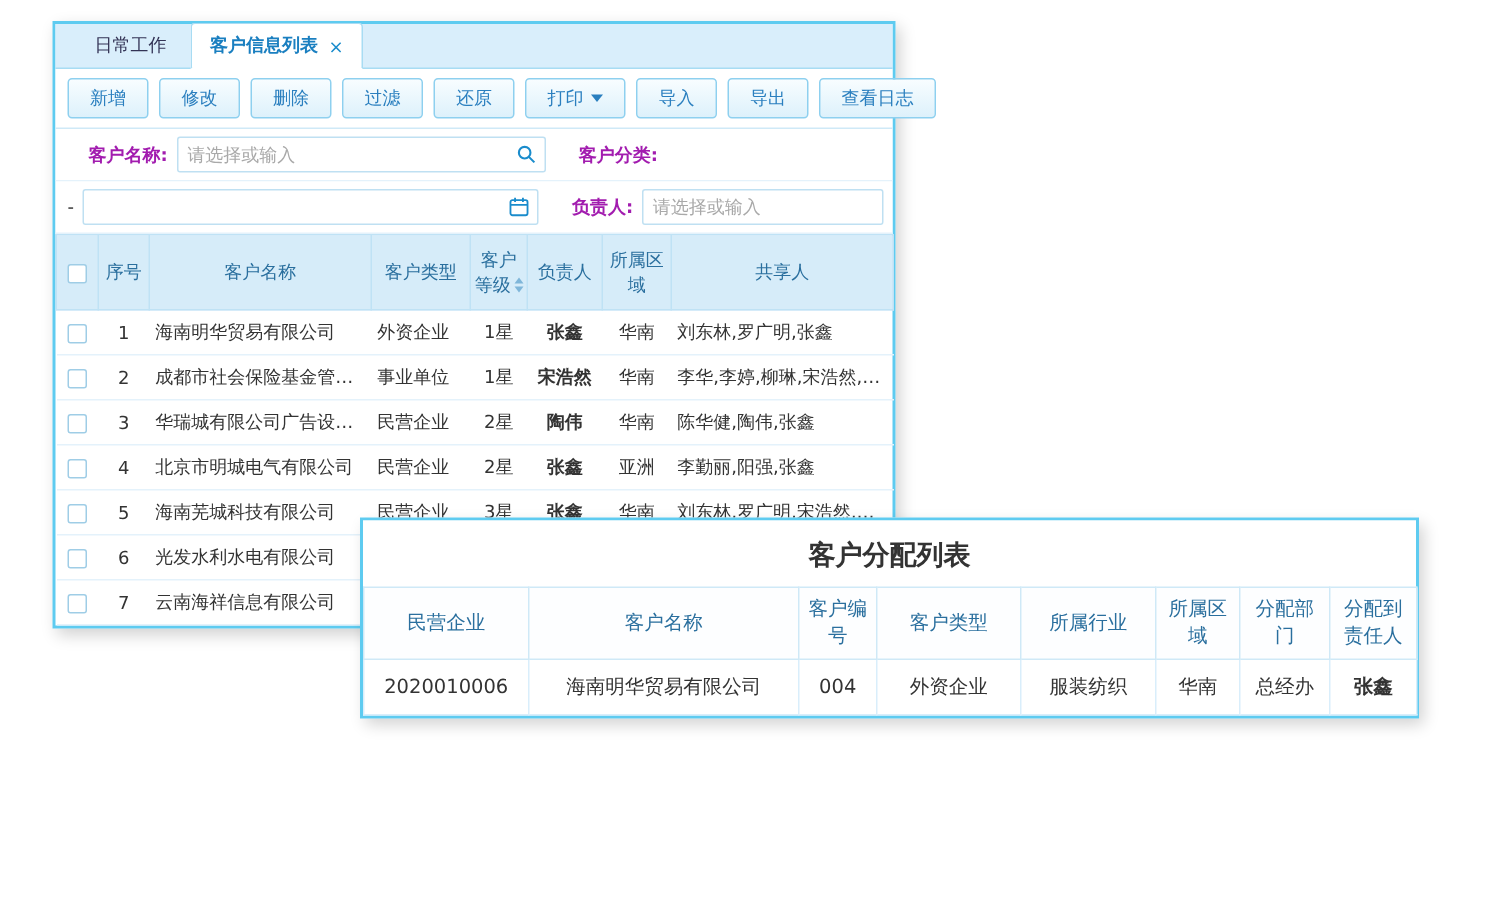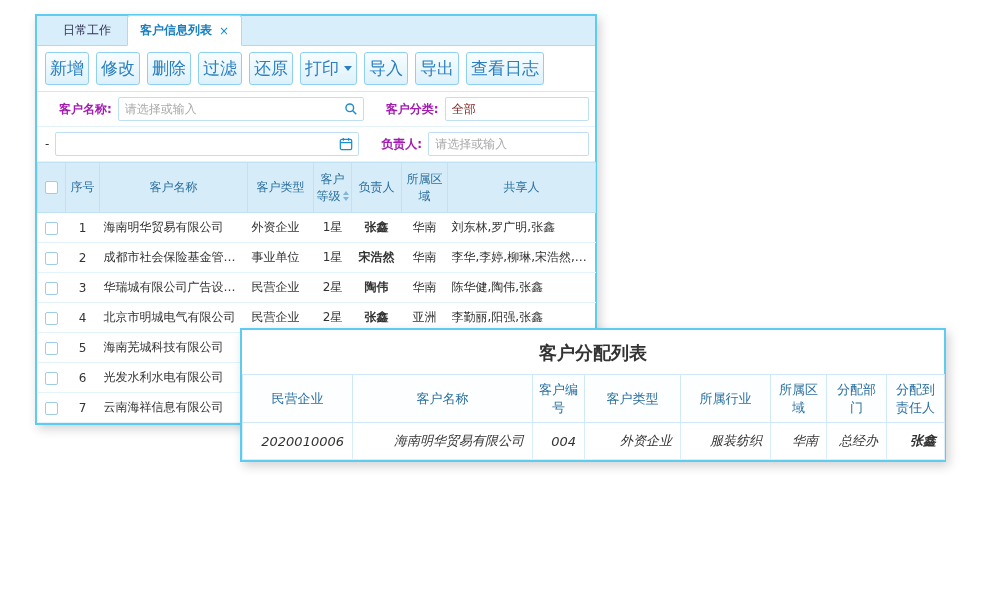--- a/index.html
+++ b/index.html
@@ -3,35 +3,35 @@
 <meta charset="utf-8">
 <style>
   * { margin:0; padding:0; box-sizing:border-box; }
   html,body { width:1000px; height:600px; background:#ffffff;
     font-family:"DejaVu Sans","Liberation Sans",sans-serif; }
   .stage { position:relative; width:1000px; height:600px; overflow:hidden; background:#fff; }
 
   .panel { position:absolute; background:#fff; border:2px solid #5ecbf0;
     box-shadow:3px 4px 10px rgba(0,0,0,0.18); }
   .panel1 { left:35px; top:14px; width:562px; z-index:1; }
-  .panel2 { left:240px; top:328px; width:706px; z-index:10; }
+  .panel2 { left:240px; top:345px; width:706px; z-index:10; }
 
   
   .tabbar { display:flex; align-items:flex-end; gap:4px; background:#d9eefb;
     border-bottom:1px solid #a8dcf3; padding:5px 10px 0 14px; height:30px; }
   .tab { font-size:12px; color:#335; padding:6px 12px; cursor:pointer; white-space:nowrap;text-align:center; }
   .tab.active { background:#fff; border:1px solid #a8dcf3; border-bottom:1px solid #fff;
     border-radius:3px 3px 0 0; color:#1a7fc0; font-weight:bold; margin-bottom:-1px;
     display:flex; align-items:center; gap:7px; }
   .tab .close { color:#1a8ccc; font-weight:normal; font-size:12px; line-height:1; cursor:pointer; }
 
   
   .toolbar { display:flex; gap:7px; padding:6px 8px; border-bottom:1px solid #cfe9f7; background:#fff; }
-  .btn { font-size:17px; color:#2a7fbf; background:linear-gradient(#f8fdff,#ddf1fb);
-    border:1px solid #8ed0ef; border-radius:3px; padding:4px 4px; cursor:pointer;
+  .btn { font-size:12px; color:#2a7fbf; background:linear-gradient(#f8fdff,#ddf1fb);
+    border:1px solid #8ed0ef; border-radius:3px; padding:4px 14px; cursor:pointer;
     display:inline-flex; align-items:center; gap:5px; white-space:nowrap;
     font-family:"DejaVu Sans","Liberation Sans",sans-serif; }
   .caret { width:0; height:0; border-left:4px solid transparent; border-right:4px solid transparent;
     border-top:5px solid #2a7fbf; display:inline-block; }
 
   
   .filter-row { display:flex; align-items:center; padding:5px 6px; gap:6px;
     border-bottom:1px solid #e4f2fb; font-size:12px; background:#fff; }
   .flabel { font-weight:bold; color:#a21caf; white-space:nowrap; }
   .ml { margin-left:16px; }
@@ -66,21 +66,21 @@
   .sort-icon .up { border-bottom:4px solid #7fb6d9; }
   .sort-icon .down { border-top:4px solid #7fb6d9; }
 
   
   .p2-title { text-align:center; font-size:18px; font-weight:bold; color:#333;
     padding:11px 0 9px; background:#fff; }
   .t2 { width:100%; border-collapse:collapse; table-layout:fixed; font-size:13px; }
   .t2 th { color:#2a6f9e; font-weight:normal; text-align:center; background:#fdfeff;
     border:1px solid #cfe9f7; padding:6px 4px; height:46px; line-height:1.35; }
   .t2 td { border:1px solid #d9eefb; padding:0 8px; height:37px; color:#333;
-    white-space:nowrap; overflow:hidden; text-overflow:ellipsis; text-align:right;font-style:italic; }
+    white-space:nowrap; overflow:hidden; text-overflow:ellipsis; text-align:center; }
 </style>
 </head>
 <body>
 
 <div class="stage">
 
   <div class="panel panel1">
 
     <div class="tabbar">
       <div class="tab">日常工作</div>
@@ -110,23 +110,20 @@
       <span class="finput w-name">
         <input placeholder="请选择或输入" style="">
         <span class="tail-icon">
           <svg width="14" height="14" viewBox="0 0 16 16">
             <circle cx="6.6" cy="6.6" r="4.4" fill="none" stroke="#1a8ccc" stroke-width="1.6"></circle>
             <line x1="10" y1="10" x2="14" y2="14" stroke="#1a8ccc" stroke-width="1.6"></line>
           </svg>
         </span>
       </span>
       <span class="flabel ml">客户分类:</span>
-      <span class="finput w-cat">
-        <input value="全部" style="">
-      </span>
     </div>
 
     <div class="filter-row">
       <span class="dash">-</span>
       <span class="finput w-date">
         <input style="">
         <span class="tail-icon">
           <svg width="14" height="14" viewBox="0 0 16 16">
             <rect x="1.5" y="2.8" width="13" height="11.5" rx="1.5" fill="none" stroke="#1a8ccc" stroke-width="1.4"></rect>
             <line x1="1.5" y1="6.4" x2="14.5" y2="6.4" stroke="#1a8ccc" stroke-width="1.4"></line>

